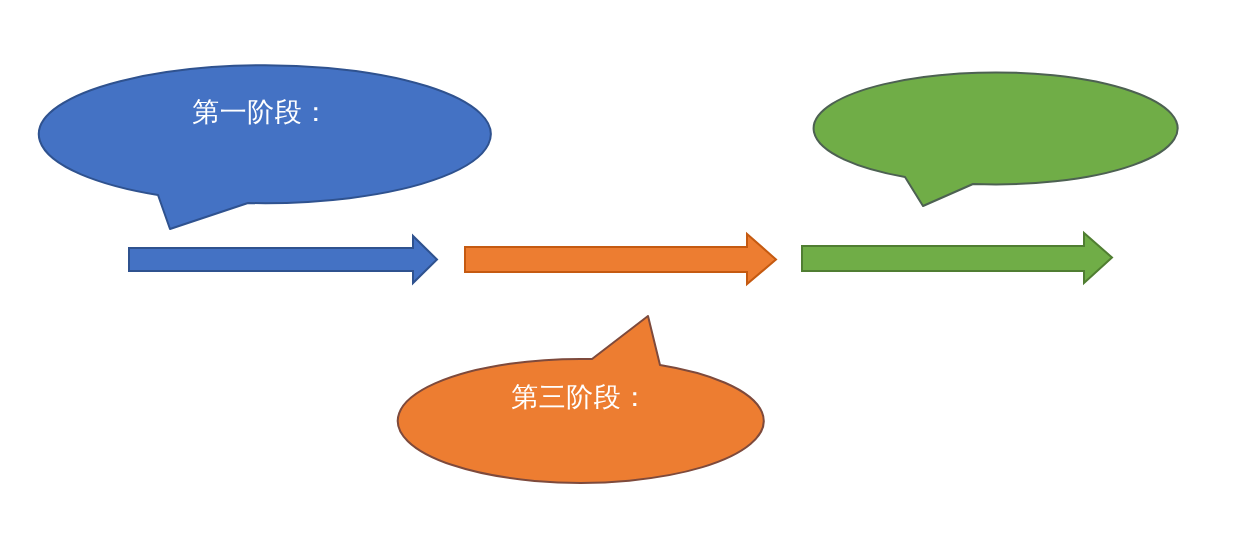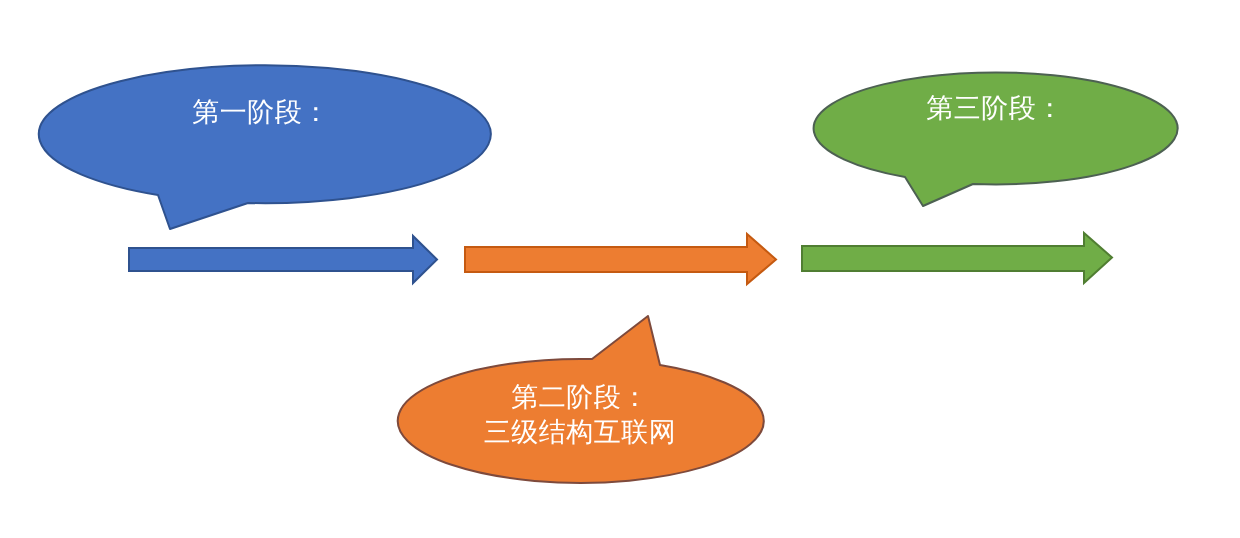--- a/index.html
+++ b/index.html
@@ -58,21 +58,19 @@
     <path class="arrow-path" d="M465,247 L747,247 L747,234 L776,259.5 L747,284 L747,272 L465,272 Z" fill="#ED7D31" stroke="#C55A11"></path>
 
     <path class="arrow-path" d="M802,246 L1084,246 L1084,233 L1112,257.5 L1084,283 L1084,271 L802,271 Z" fill="#70AD47" stroke="#507E32"></path>
   </svg>
 
   <div class="callout-label" style="left:261px; top:95px;">
     <div>第一阶段：</div>
   </div>
 
   <div class="callout-label" style="left:995px; top:91px;">
-    <div>第三阶段：</div>
   </div>
 
   <div class="callout-label" style="left:580px; top:380px;">
-    <div>第二阶段：</div>
-    <div>三级结构互联网</div>
+    <div>第三阶段：</div>
   </div>
 
 </div>
 
 </body></html>

